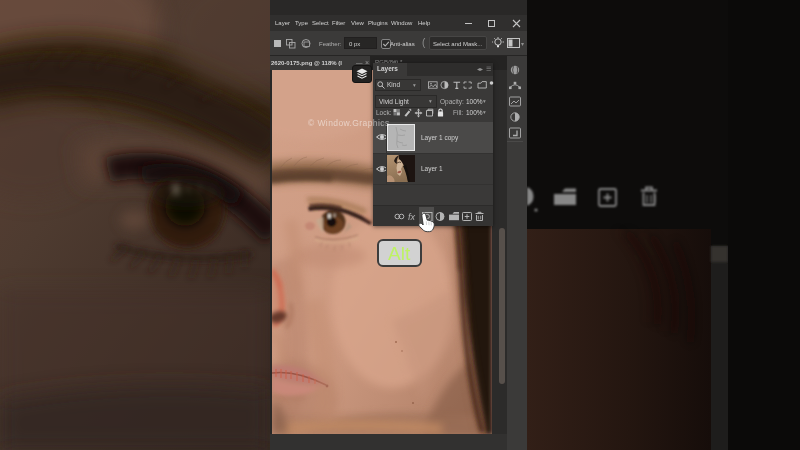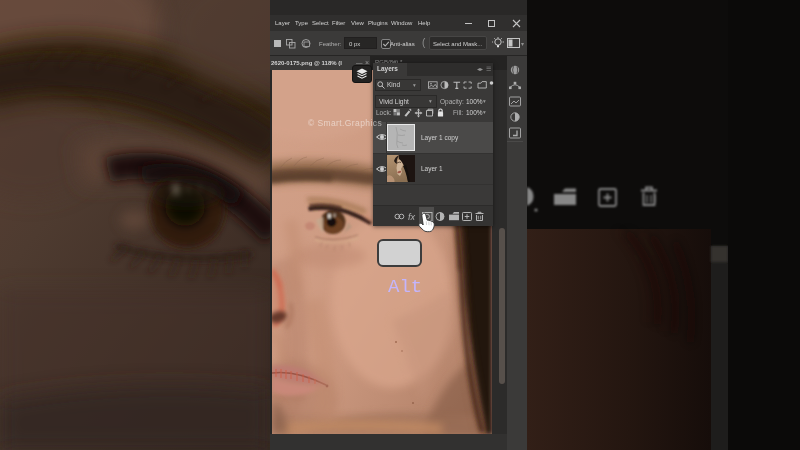--- a/index.html
+++ b/index.html
@@ -459,23 +459,23 @@
         <path d="M84.3,4.8 v3.6 M86.7,4.8 v3.6" stroke-width="0.8"></path>
       </g>
     </svg>
 
     <div style="left:82px;top:65px;width:20px;height:18px;background:#232221;border-radius:3px;border:1px solid #141312;"></div>
     <svg style="left:86px;top:68px;" width="12" height="12" viewBox="0 0 12 12">
       <path d="M6,0.5 L11.5,3.2 L6,5.9 L0.5,3.2 z" fill="#e8e8e8"></path>
       <path d="M1.5,5.5 L6,7.7 L10.5,5.5 M1.5,8 L6,10.2 L10.5,8" stroke="#e8e8e8" fill="none" stroke-width="1.1"></path>
     </svg>
 
-    <span style="left:38px;top:118px;color:rgba(255,255,255,0.5);font-size:8.5px;letter-spacing:0.4px;white-space:nowrap;">© Smart.Graphics</span>
+    <span style="left:38px;top:118px;color:rgba(255,255,255,0.5);font-size:8.5px;letter-spacing:0.4px;white-space:nowrap;">© Window.Graphics</span>
 
     <svg style="left:147px;top:212px;" width="20" height="22" viewBox="0 0 20 22">
       <path d="M6.1,1.6 C6.8,0.9 8.2,1.1 8.6,2.2 L10.2,8.1 L11.8,8.4 C14.6,8.9 16.6,9.8 17.1,11.5 C17.5,12.9 17.1,14.6 16.6,16 C16.1,17.4 15.4,18.6 14.2,19.2 C13.2,19.7 11.6,19.8 10.2,19.7 C8.6,19.6 7.3,19.2 6.3,18.2 L2.4,14.3 C1.6,13.4 1.7,12.2 2.5,11.6 C3.3,11 4.4,11.2 5.2,12 L6.2,13 L4.9,3.9 C4.8,2.9 5.4,2.2 6.1,1.6 z" fill="#ffffff" stroke="#2e2e2e" stroke-width="0.9"></path>
       <path d="M9.3,9.3 L9.5,13 M11.8,9.6 L12,13.2 M14.2,10.2 L14.3,13.4" stroke="#bdbdbd" stroke-width="0.7" fill="none"></path>
     </svg>
 
     <div style="left:107px;top:239px;width:45px;height:28px;background:#d2d2d2;border:2px solid #3c3c3c;border-radius:6px;"></div>
-    <span style="left:118px;top:243px;color:#c4b5fd;font-size:19px;font-family:Liberation Mono, monospace;margin-top:33px;">Alt</span>
+    <span style="left:118px;top:243px;color:#bef264;font-size:19px;font-family:Liberation Sans, sans-serif;">Alt</span>
   </div>
 </div>
 
 </body></html>

